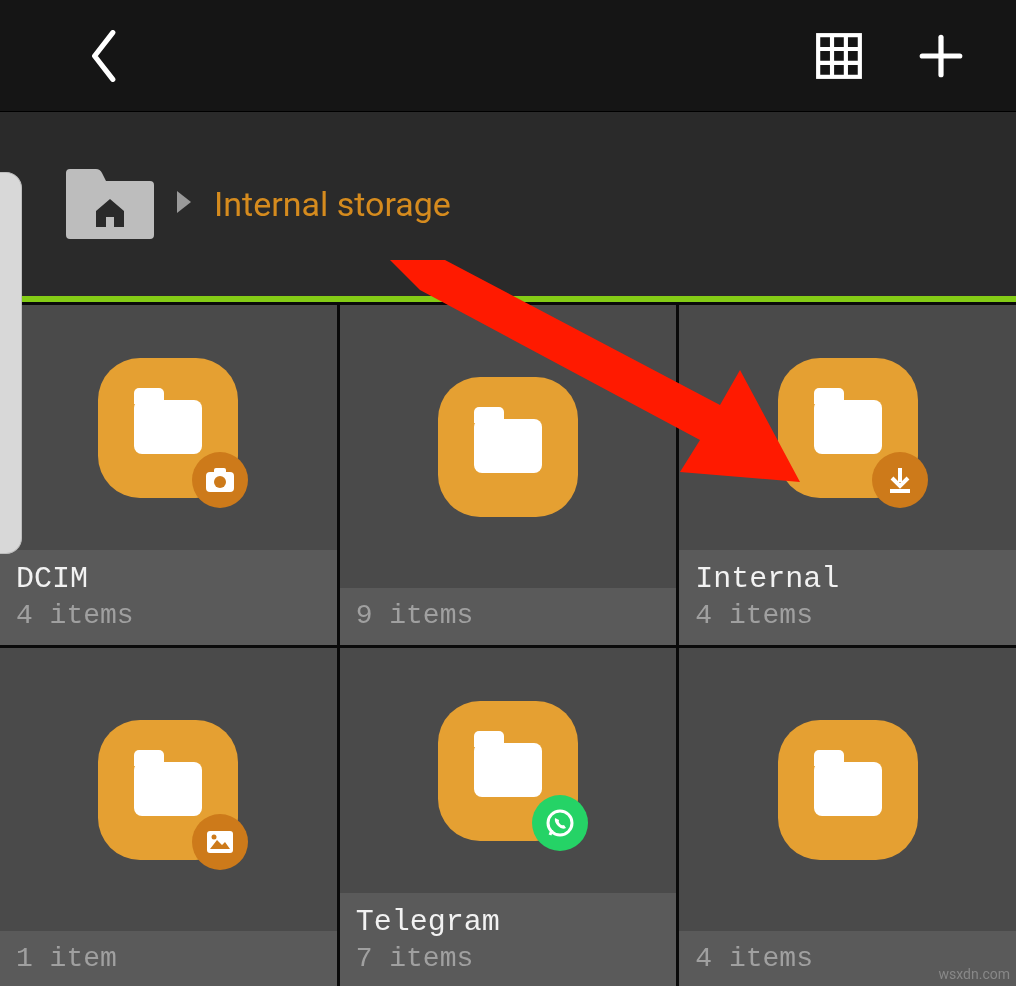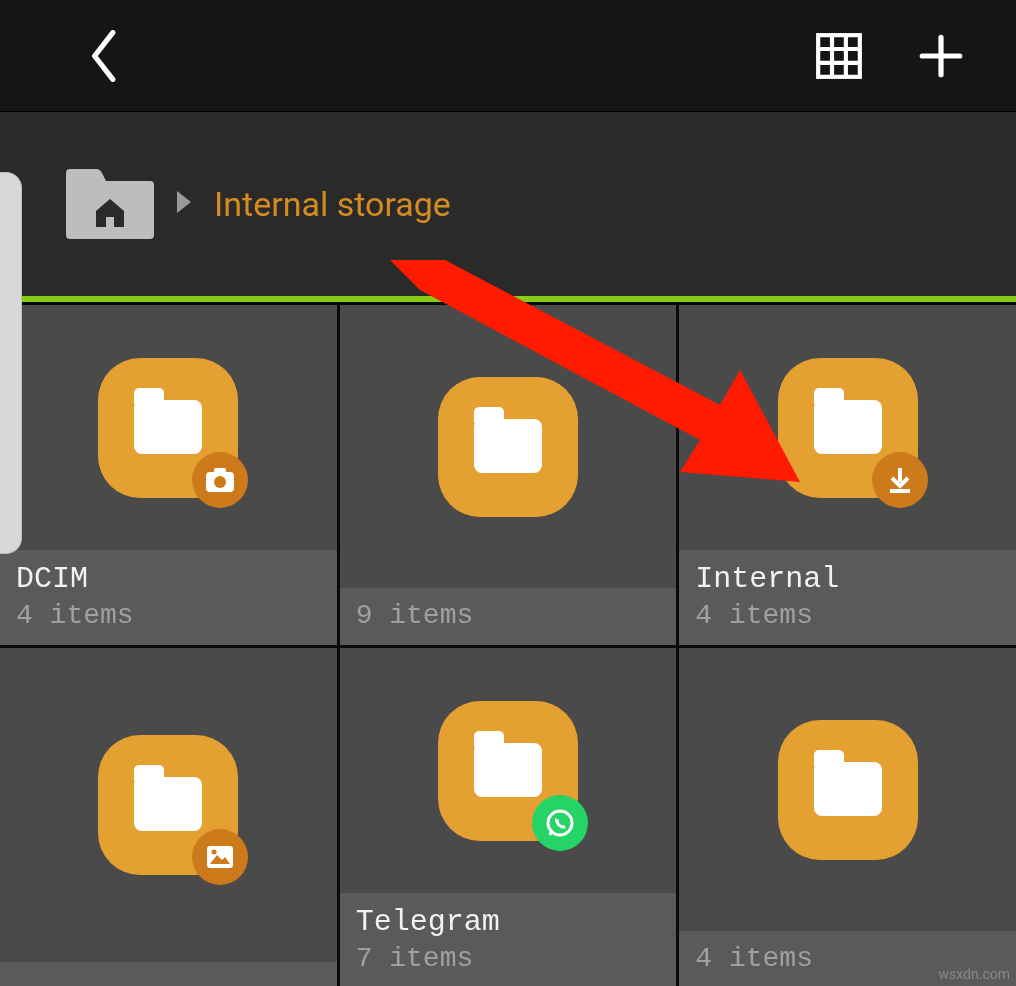--- a/index.html
+++ b/index.html
@@ -259,20 +259,21 @@
         <div class="folder-badge badge-orange">
           <svg width="30" height="26" viewBox="0 0 30 26">
               <rect x="2" y="2" width="26" height="22" rx="3" fill="#fff"></rect>
               <polygon points="5,20 12,11 17,16 20,13 25,20" fill="#cd7a1a"></polygon>
               <circle cx="9" cy="8" r="2.5" fill="#cd7a1a"></circle>
             </svg>
         </div>
       </div>
     </div>
     <div class="cell-footer">
+      <div class="cell-count">1 item</div>
     </div>
   </div>
 
   <div class="cell">
     <div class="cell-icon-area">
       <div class="folder">
         <div class="folder-shape"></div>
           <div class="folder-inner"></div>
         <div class="folder-badge badge-green">
           <svg width="34" height="34" viewBox="0 0 34 34">

